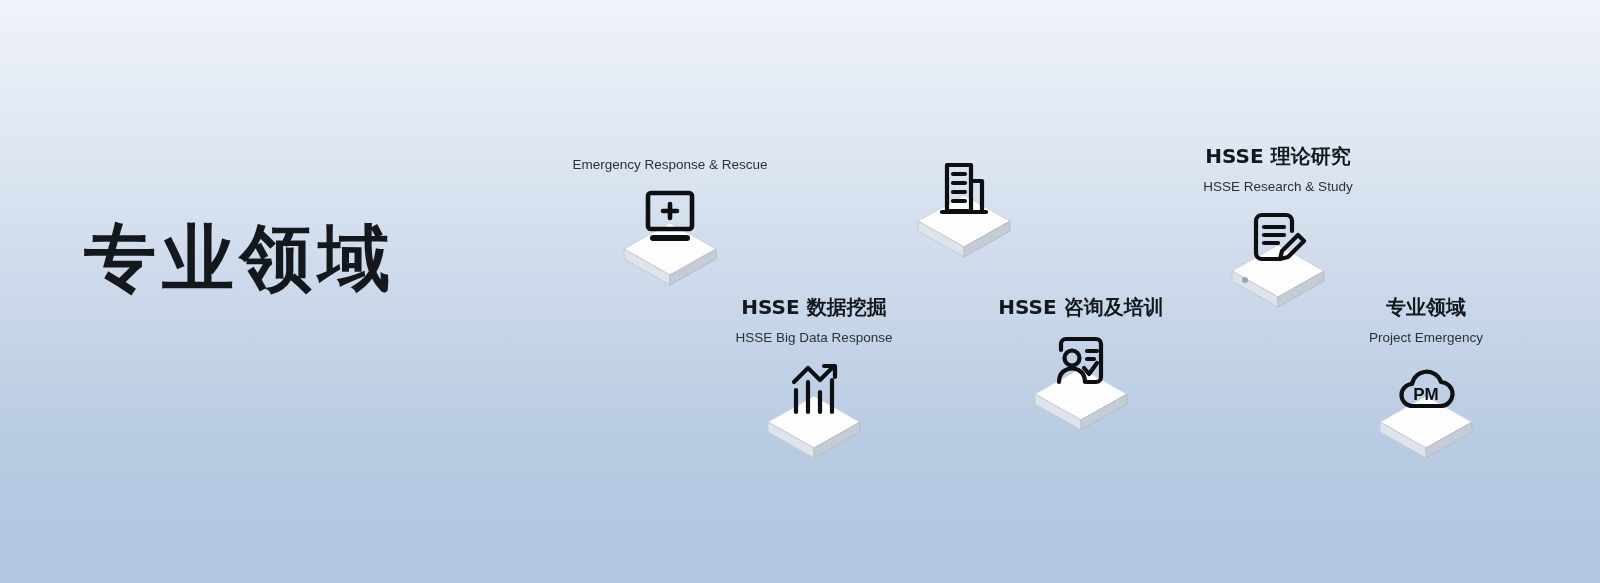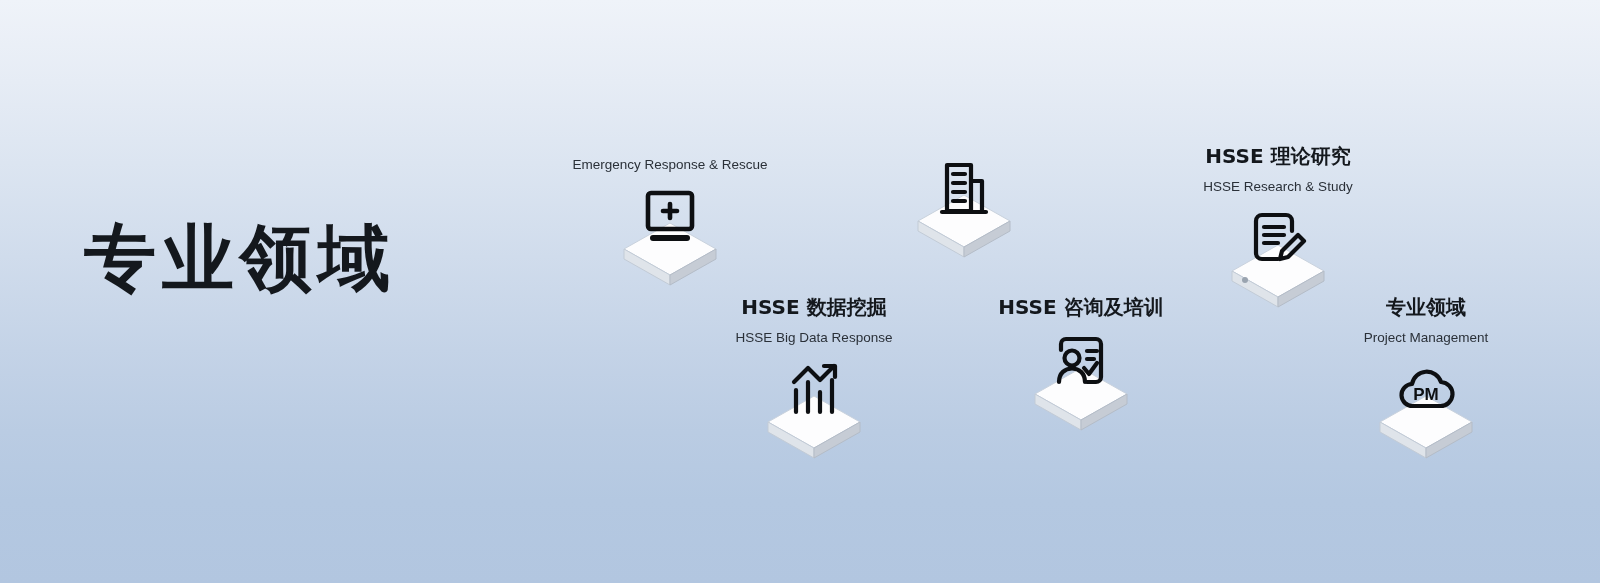--- a/index.html
+++ b/index.html
@@ -221,21 +221,21 @@
           <line x1="16" y1="26" x2="36" y2="26"></line>
           <line x1="16" y1="34" x2="30" y2="34"></line>
           <path d="M50 26 L56 32 L40 48 L32 50 L34 42 Z"></path>
         </svg>
       </div>
     </div>
   </div>
 
   <div class="item" style="left:1276px; top:296px;">
     <div class="title">专业领域</div>
-    <div class="subtitle">Project Management</div>
+    <div class="subtitle">Project Emergency</div>
     <div class="art">
       <div class="plinth">
         <svg viewBox="0 0 100 78">
           <polygon points="50,12 96,38 50,64 4,38" fill="#fdfdfe" stroke="#c9d2dd" stroke-width="1"></polygon>
           <polygon points="4,38 50,64 50,74 4,48" fill="#dfe4ea" stroke="#c2cbd6" stroke-width="1"></polygon>
           <polygon points="96,38 50,64 50,74 96,48" fill="#c6ccd5" stroke="#b4bcc7" stroke-width="1"></polygon>
         </svg>
       </div>
       <div class="glyph">
         <svg viewBox="0 0 60 62" fill="none" stroke="#0d0f12" stroke-width="4.2" stroke-linecap="round" stroke-linejoin="round">

